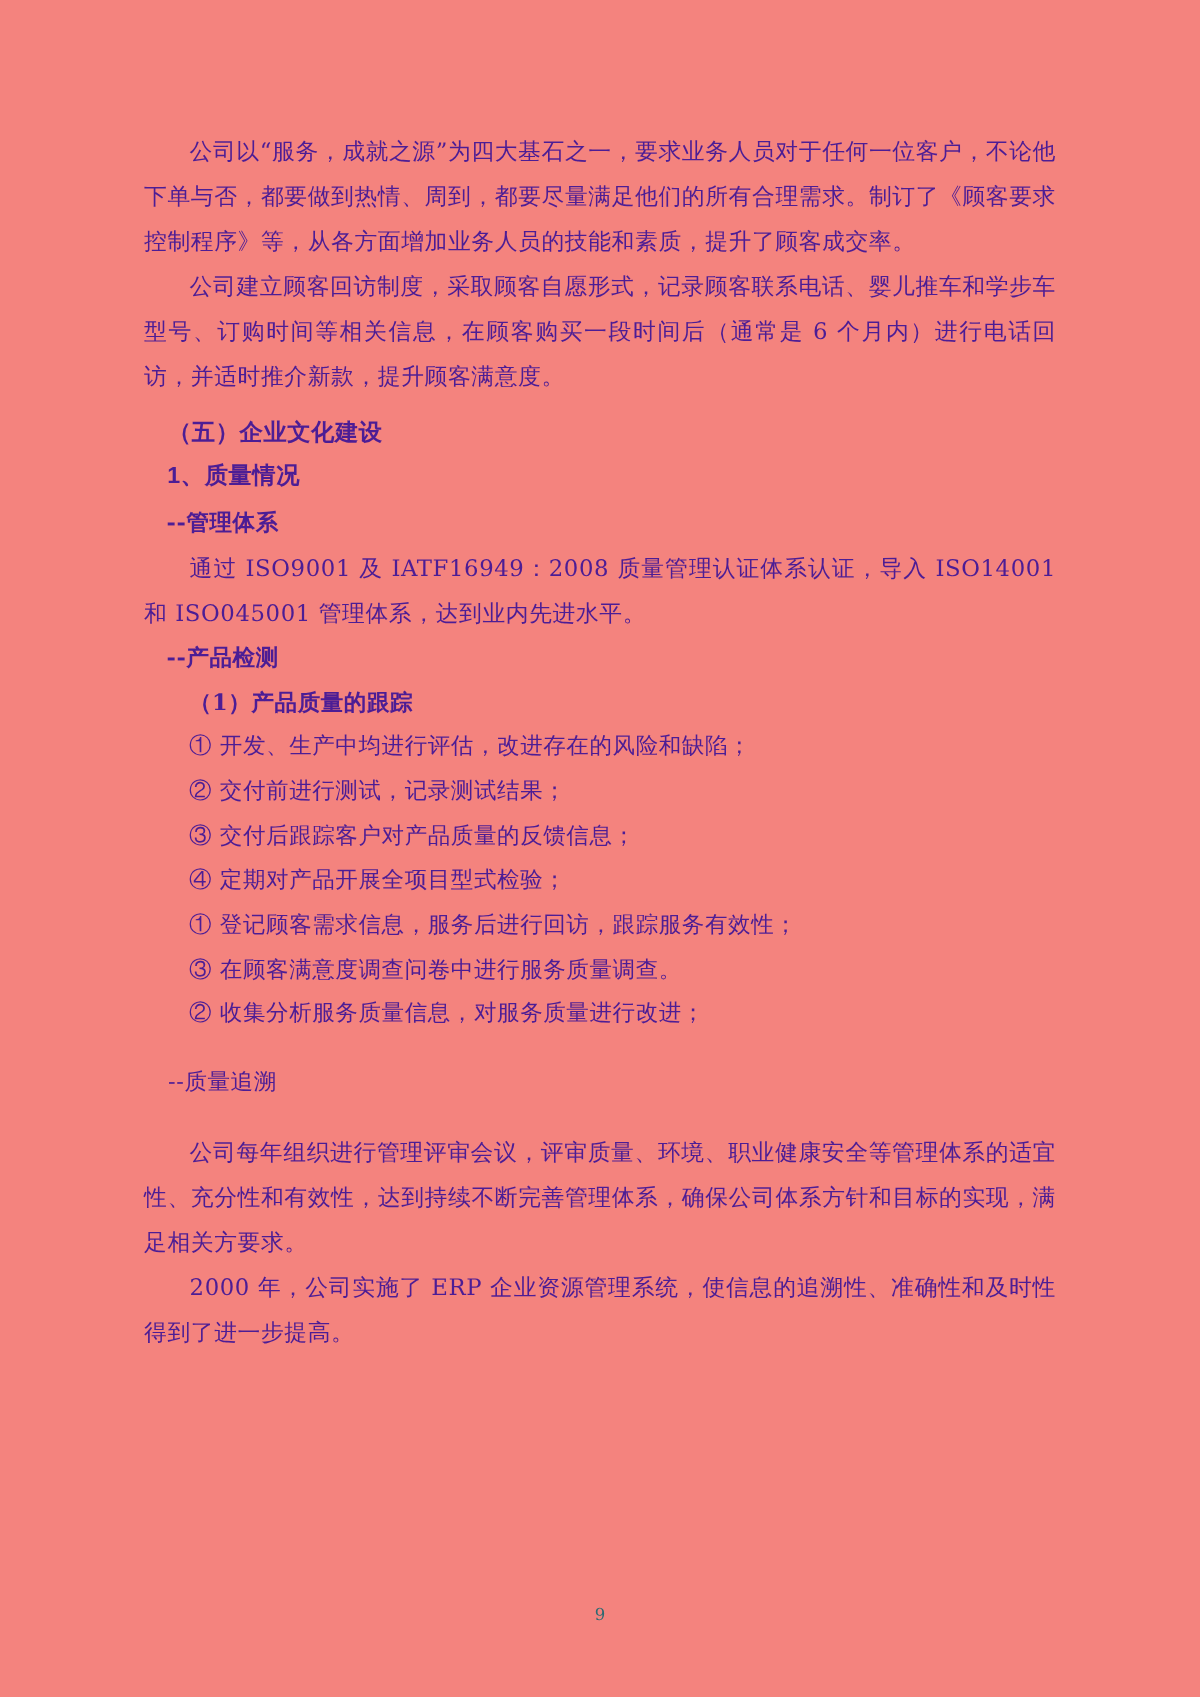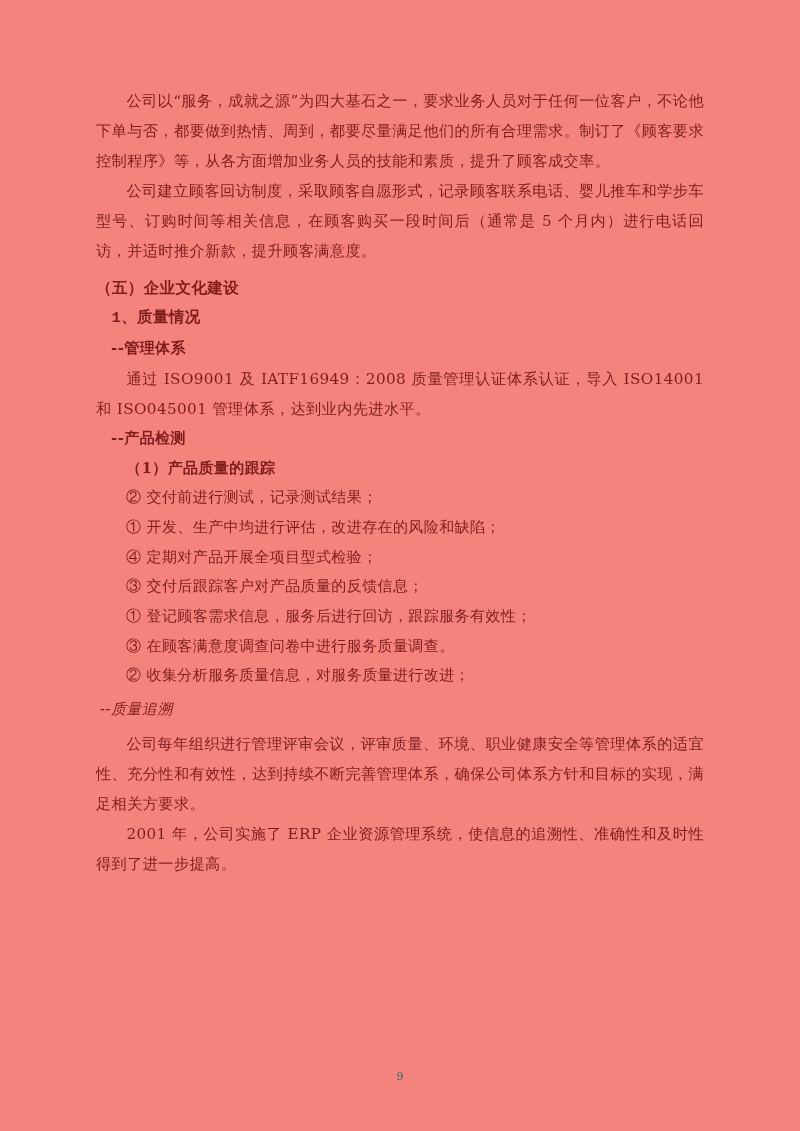--- a/index.html
+++ b/index.html
@@ -17,57 +17,56 @@
   .page {
     position: relative;
     width: 800px;
     height: 1131px;
     box-sizing: border-box;
     padding: 86px 96px 40px 96px;
   }
   .doc-body {
     font-size: 15.2px;
     line-height: 1.98;
-    color: #7f1d1d;
+    color: #4c1d95;
     letter-spacing: 0.4px;
     text-align: justify;
     text-justify: inter-ideograph;
   }
   .para {
     margin: 0;
     text-indent: 2em;
     font-family: "DejaVu Serif", serif;
   }
   .heading-1 {
-    margin: 6px 0 0 0;
+    margin: 6px 0 0 16px;
     font-weight: bold;
     font-family: "DejaVu Serif", serif;
     font-size: 15.5px;
     text-indent: 0;
   }
   .heading-2 {
     margin: 0;
     font-weight: bold;
-    font-family: Liberation Mono, monospace;
+    font-family: Liberation Sans, sans-serif;
     font-size: 15.5px;
     text-indent: 1em;
   }
   .sub-label {
     margin: 0;
     font-family: "DejaVu Serif", serif;
     font-size: 15px;
     text-indent: 1em;
     font-weight: bold;
   }
   .sub-label-flush {
-    margin: 4px;
+    margin: 16px;
     font-family: "DejaVu Serif", serif;
     font-size: 15px;
     text-indent: 0;
-    font-style: italic;
   }
   .heading-3 {
     margin: 0;
     font-weight: bold;
     font-family: "DejaVu Serif", serif;
     font-size: 15px;
     text-indent: 2em;
   }
   .list-item {
     margin: 0;
@@ -85,32 +84,32 @@
     font-family: "DejaVu Serif", serif;
     color: #2d6a72;
   }
 </style>
 </head>
 <body>
 
 <div class="page">
   <div class="doc-body">
       <p class="para">公司以“服务，成就之源”为四大基石之一，要求业务人员对于任何一位客户，不论他下单与否，都要做到热情、周到，都要尽量满足他们的所有合理需求。制订了《顾客要求控制程序》等，从各方面增加业务人员的技能和素质，提升了顾客成交率。</p>
-      <p class="para">公司建立顾客回访制度，采取顾客自愿形式，记录顾客联系电话、婴儿推车和学步车型号、订购时间等相关信息，在顾客购买一段时间后（通常是 5 个月内）进行电话回访，并适时推介新款，提升顾客满意度。</p>
+      <p class="para">公司建立顾客回访制度，采取顾客自愿形式，记录顾客联系电话、婴儿推车和学步车型号、订购时间等相关信息，在顾客购买一段时间后（通常是 6 个月内）进行电话回访，并适时推介新款，提升顾客满意度。</p>
       <p class="heading-1">（五）企业文化建设</p>
       <p class="heading-2">1、质量情况</p>
       <p class="sub-label">--管理体系</p>
       <p class="para">通过 ISO9001 及 IATF16949：2008 质量管理认证体系认证，导入 ISO14001 和 ISO045001 管理体系，达到业内先进水平。</p>
       <p class="sub-label">--产品检测</p>
       <p class="heading-3">（1）产品质量的跟踪</p>
+      <p class="list-item">① 开发、生产中均进行评估，改进存在的风险和缺陷；</p>
       <p class="list-item">② 交付前进行测试，记录测试结果；</p>
-      <p class="list-item">① 开发、生产中均进行评估，改进存在的风险和缺陷；</p>
+      <p class="list-item">③ 交付后跟踪客户对产品质量的反馈信息；</p>
       <p class="list-item">④ 定期对产品开展全项目型式检验；</p>
-      <p class="list-item">③ 交付后跟踪客户对产品质量的反馈信息；</p>
       <p class="list-item">① 登记顾客需求信息，服务后进行回访，跟踪服务有效性；</p>
       <p class="list-item">③ 在顾客满意度调查问卷中进行服务质量调查。</p>
       <p class="list-item">② 收集分析服务质量信息，对服务质量进行改进；</p>
       <p class="sub-label-flush">--质量追溯</p>
       <p class="para">公司每年组织进行管理评审会议，评审质量、环境、职业健康安全等管理体系的适宜性、充分性和有效性，达到持续不断完善管理体系，确保公司体系方针和目标的实现，满足相关方要求。</p>
-      <p class="para">2001 年，公司实施了 ERP 企业资源管理系统，使信息的追溯性、准确性和及时性得到了进一步提高。</p>
+      <p class="para">2000 年，公司实施了 ERP 企业资源管理系统，使信息的追溯性、准确性和及时性得到了进一步提高。</p>
     </div>
   <div class="page-number">9</div>
 </div>
 
 </body></html>

